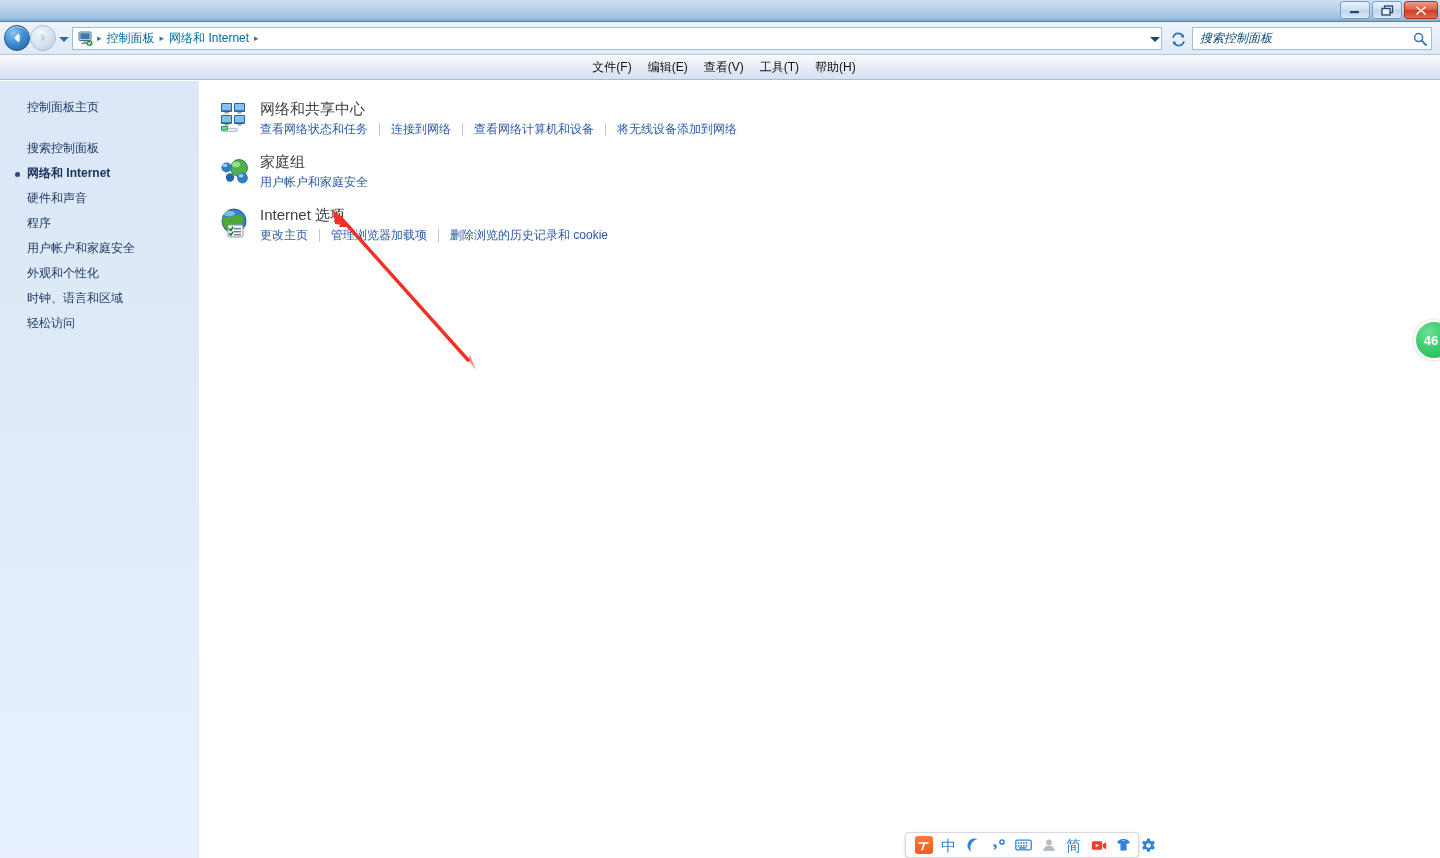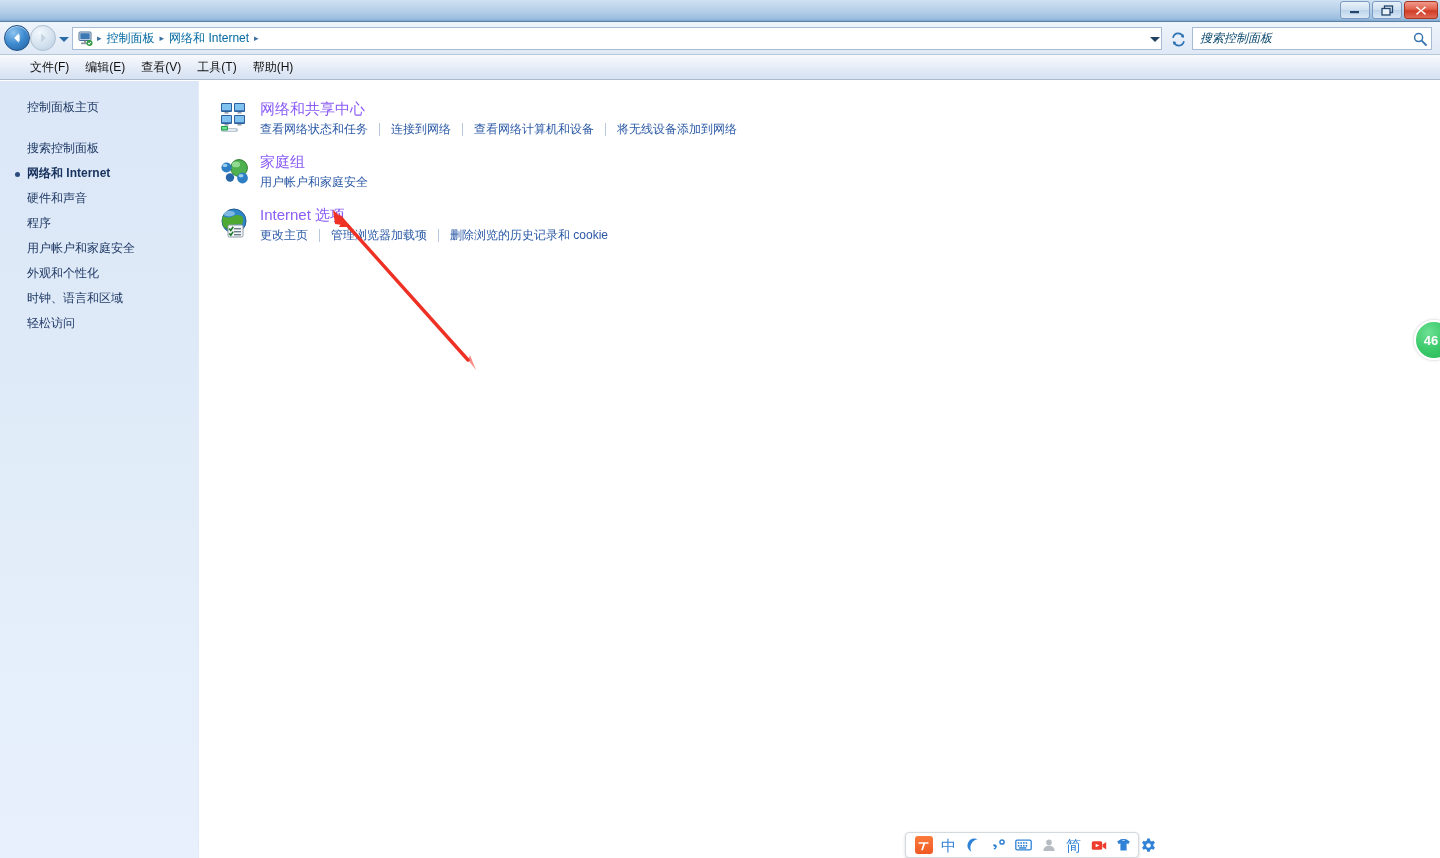--- a/index.html
+++ b/index.html
@@ -169,21 +169,22 @@
   
   .menubar {
     position: absolute;
     left: 0; top: 55px;
     width: 1440px; height: 25px;
     background: linear-gradient(to bottom, #f7fafd 0%, #eef3fa 30%, #dde6f4 75%, #d6e1f1 100%);
     border-bottom: 1px solid #aab9cc;
     box-sizing: border-box;
     display: flex;
     align-items: center;
-    padding-left: 22px;
+    padding-left: 8px;
+    justify-content: center;
   }
   .menuitem {
     font-size: 12px;
     color: #111111;
     padding: 3px 8px;
     white-space: nowrap;
     cursor: default;
   }
 
   
@@ -236,21 +237,21 @@
   .cat-icon {
     width: 32px; height: 32px;
     flex: 0 0 auto;
     margin-right: 9px;
     margin-top: 3px;
     position: relative;
   }
   .cat-body { padding-top: 0px; }
   .cat-title {
     font-size: 15px;
-    color: #8b5cf6;
+    color: #404040;
     line-height: 21px;
     white-space: nowrap;
     cursor: default;
   }
   .cat-tasks {
     display: flex;
     align-items: center;
     margin-top: 2px;
     line-height: 16px;
   }

